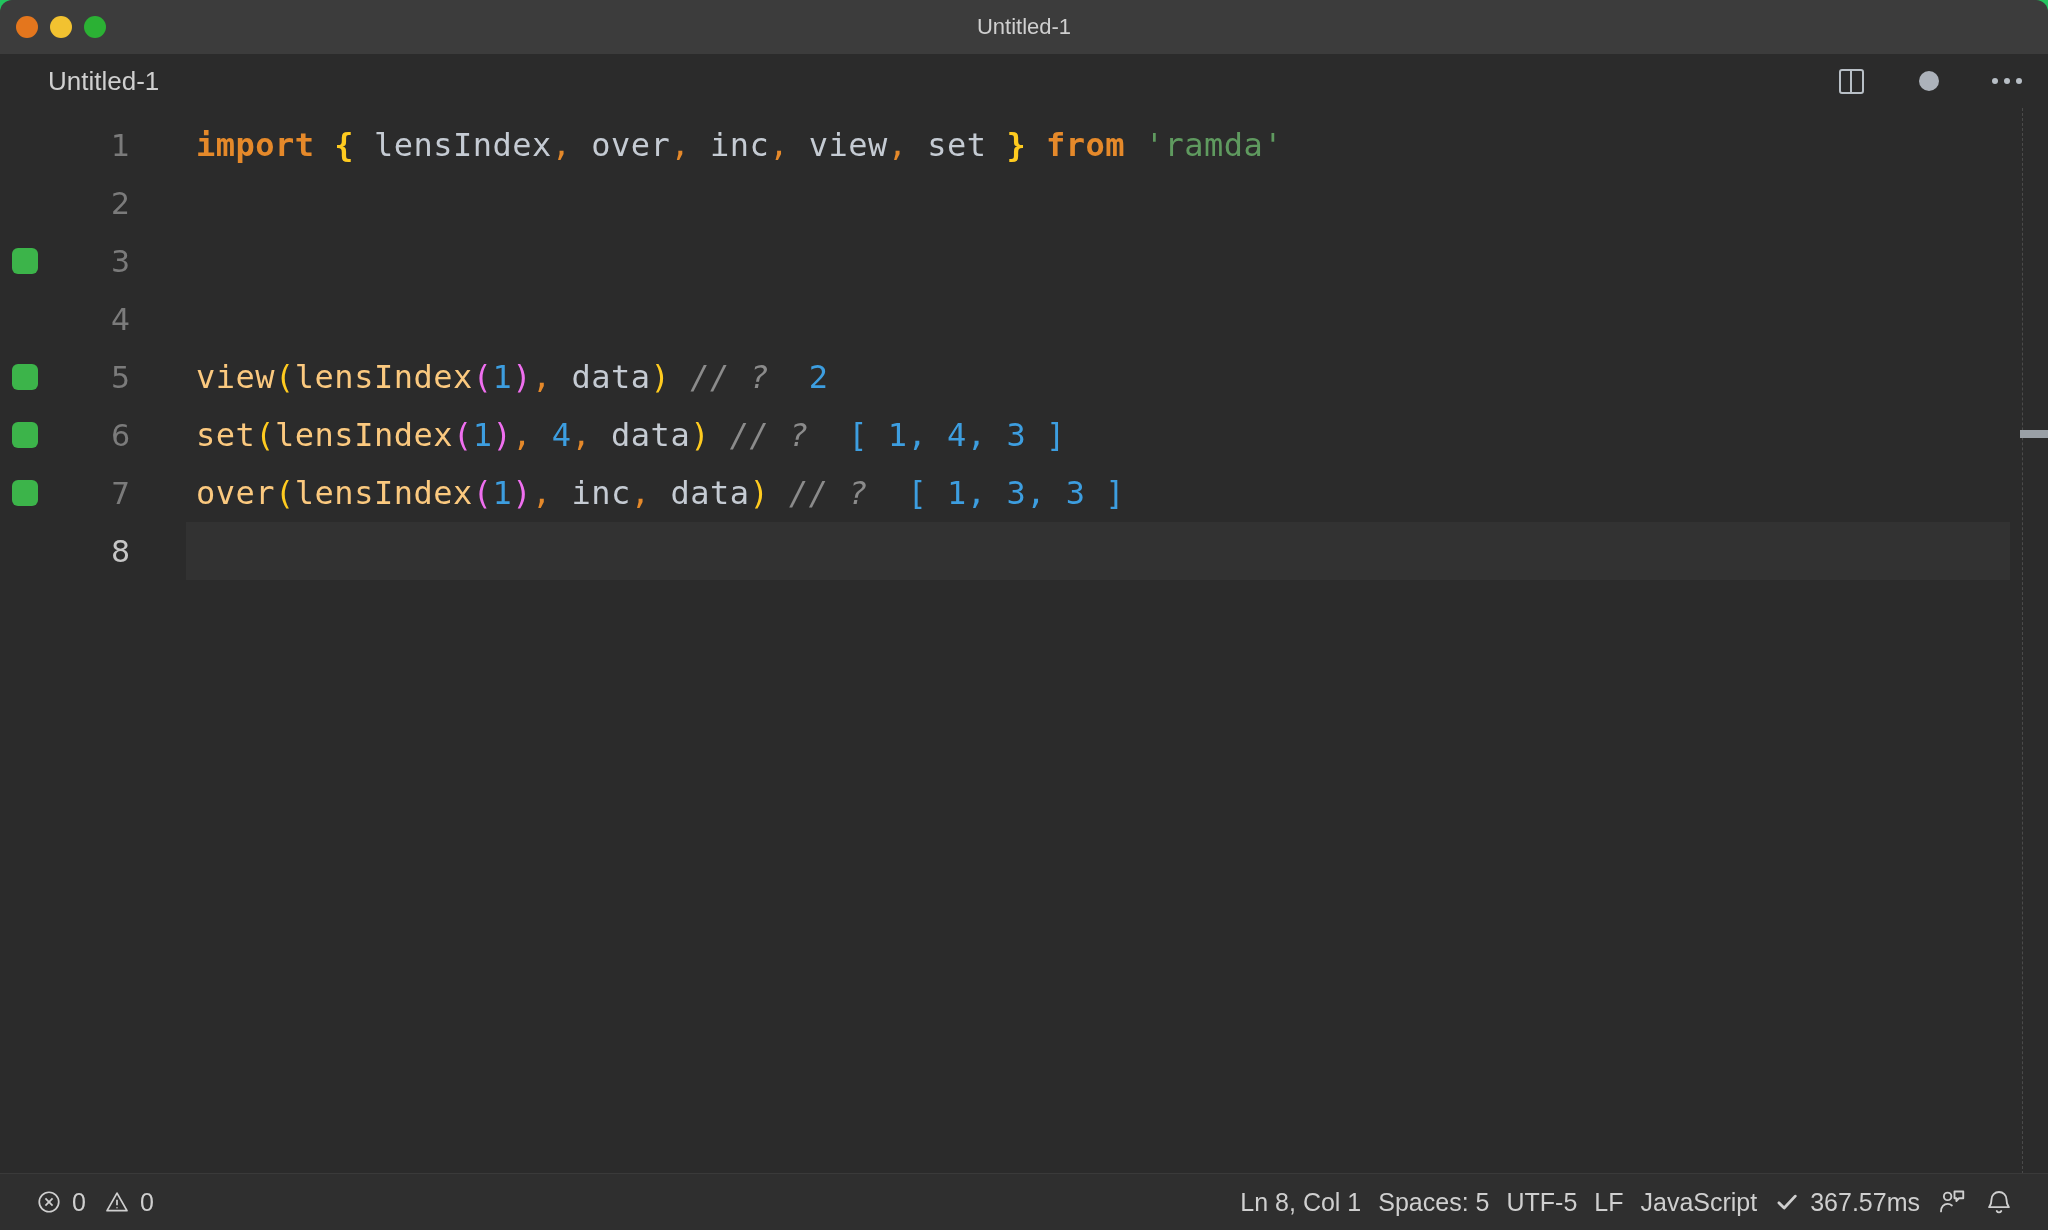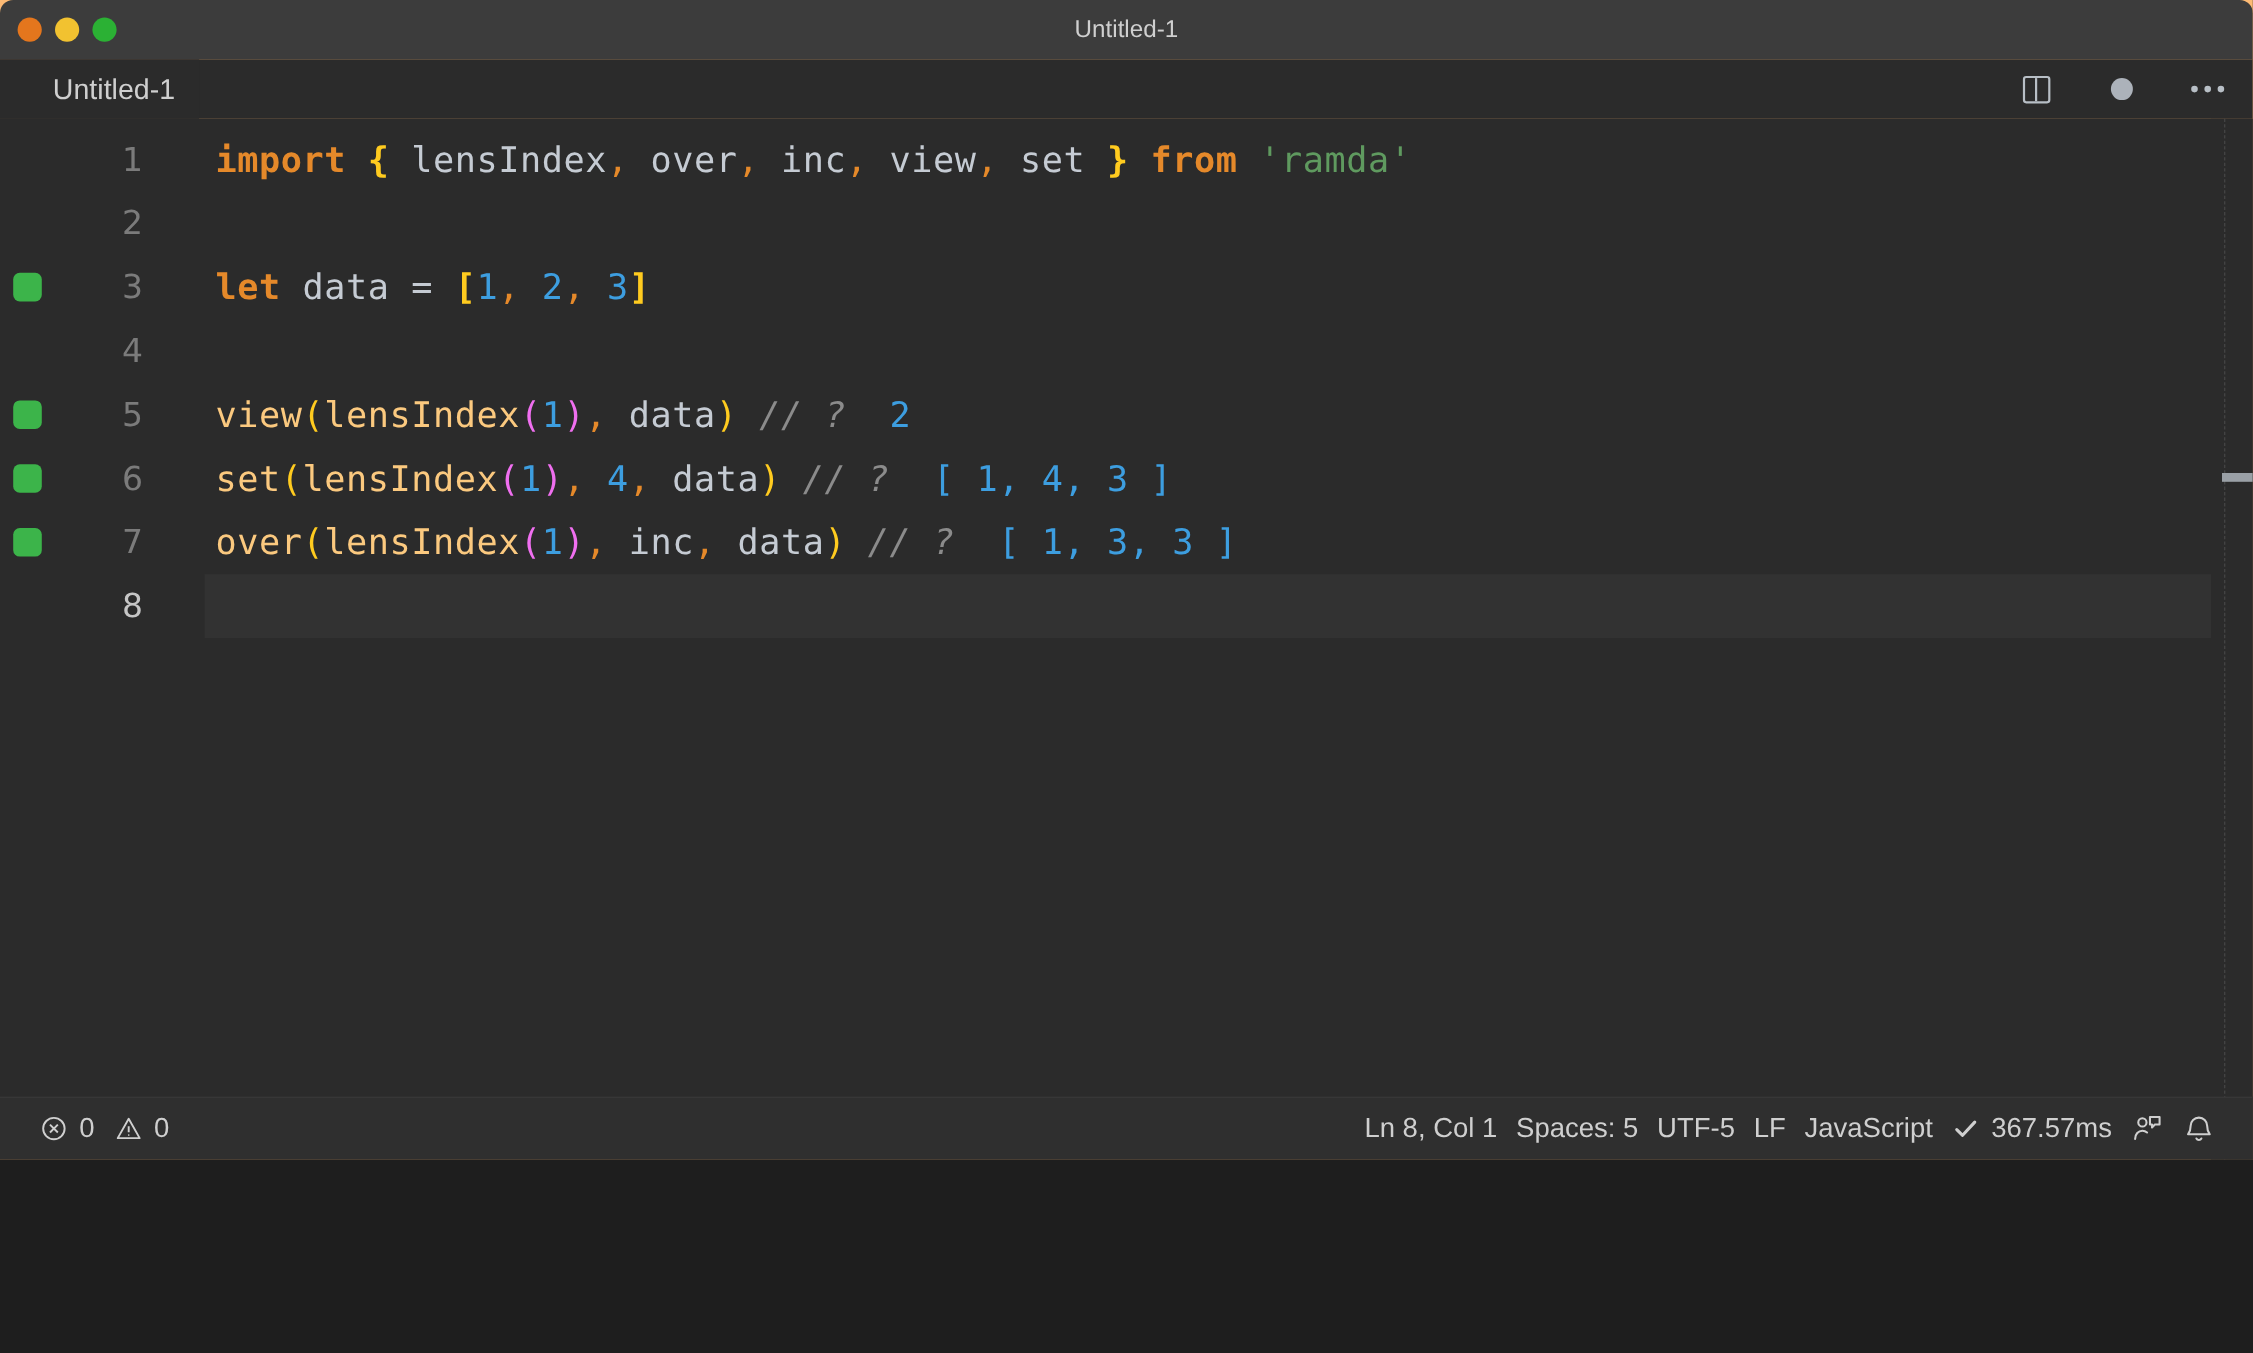--- a/index.html
+++ b/index.html
@@ -11,22 +11,22 @@
     width: 2048px;
     height: 1230px;
     overflow: hidden;
     font-family: "Liberation Sans", sans-serif;
     -webkit-font-smoothing: antialiased;
   }
 
   .window {
     position: relative;
     width: 2048px;
-    height: 1054px;
-    background: #fdba74;
+    height: 1230px;
+    background: #22c55e;
     overflow: hidden;
   }
 
   
   .titlebar {
     position: absolute;
     top: 0; left: 0;
     width: 2048px;
     height: 54px;
     background: #3c3c3c;
@@ -302,21 +302,20 @@
           <div class="ln">1</div>
           <div class="code"><span class="kw">import</span><span class="punct"> </span><span class="brace">{</span><span class="ident"> lensIndex</span><span class="comma">,</span><span class="ident"> over</span><span class="comma">,</span><span class="ident"> inc</span><span class="comma">,</span><span class="ident"> view</span><span class="comma">,</span><span class="ident"> set </span><span class="brace">}</span><span class="punct"> </span><span class="kw">from</span><span class="punct"> </span><span class="str">'ramda'</span></div>
         </div>
         <div class="line">
           <div class="ln">2</div>
           <div class="code"></div>
         </div>
         <div class="line">
           <div class="gutter-mark"></div>
           <div class="ln">3</div>
-          <div class="code"><span class="kw">let</span><span class="ident"> data </span><span class="punct">=</span><span class="punct"> </span><span class="bracket">[</span><span class="num">1</span><span class="comma">,</span><span class="punct"> </span><span class="num">2</span><span class="comma">,</span><span class="punct"> </span><span class="num">3</span><span class="bracket">]</span></div>
         </div>
         <div class="line">
           <div class="ln">4</div>
           <div class="code"></div>
         </div>
         <div class="line">
           <div class="gutter-mark"></div>
           <div class="ln">5</div>
           <div class="code"><span class="fn">view</span><span class="paren1">(</span><span class="fn">lensIndex</span><span class="paren2">(</span><span class="num">1</span><span class="paren2">)</span><span class="comma">,</span><span class="ident"> data</span><span class="paren1">)</span><span class="punct"> </span><span class="comment">// ?</span><span class="punct">  </span><span class="result">2</span></div>
         </div>

